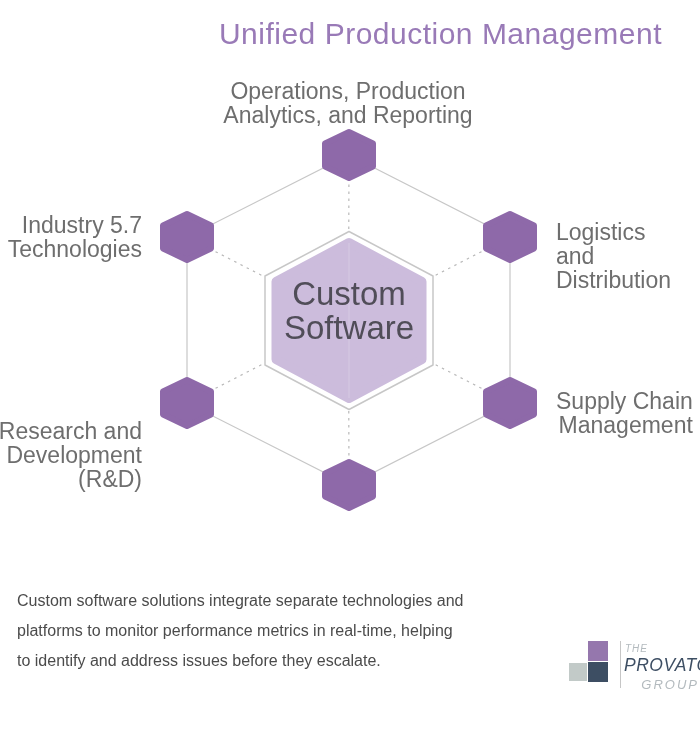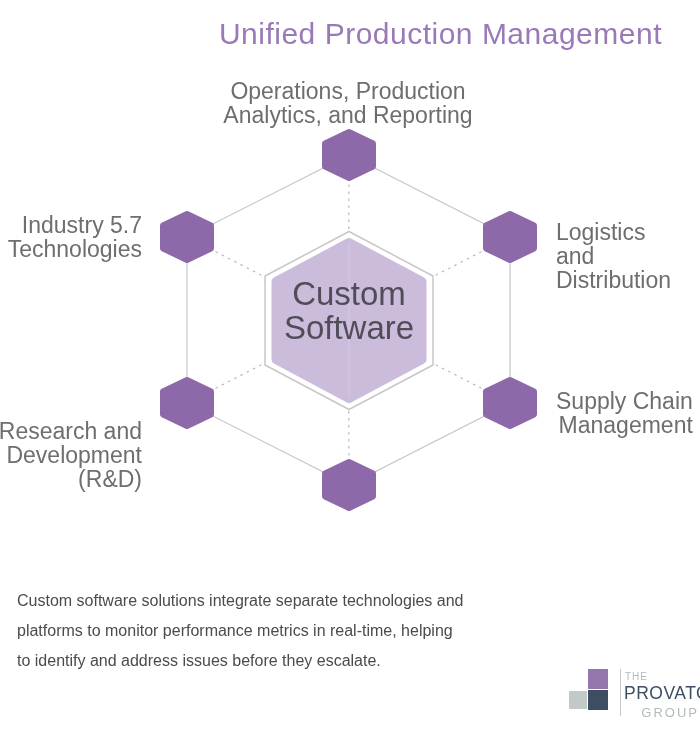--- a/index.html
+++ b/index.html
@@ -22,21 +22,21 @@
   .lbl-rnd        { top: 390px; right: 558px; text-align: right; white-space: pre; margin-top: 29px; }
   .lbl-industry   { top: 213px; right: 558px; text-align: right; white-space: pre; }
 
   .center-label { position: absolute; top: 277px; left: 199px; width: 300px;
     text-align: center; font-size: 33px; line-height: 34px; color: #504d58;
     white-space: pre-line; }
 
   .description { position: absolute; top: 586px; left: 17px;
     font-size: 16px; line-height: 30px; color: #4b4b4b; white-space: pre; }
 
-  .logo { position: absolute; left: 566px; top: 667px; width: 134px; height: 50px; }
+  .logo { position: absolute; left: 566px; top: 639px; width: 134px; height: 50px; font-style: italic; }
   .logo .sq { position: absolute; }
   .sq-purple { left: 22px; top: 2px;  width: 20px; height: 20px; }
   .sq-navy   { left: 22px; top: 23px; width: 20px; height: 20px; }
   .sq-gray   { left: 3px;  top: 24px; width: 18px; height: 18px; }
   .logo .vline { position: absolute; left: 54px; top: 2px; width: 1px;
     height: 47px; background: #c6c6c6; }
   .logo-the { position: absolute; left: 59px; top: 4px; font-size: 10px;
     letter-spacing: 1px; color: #b3babe; }
   .logo-provato { position: absolute; left: 58px; top: 16px; font-size: 17.5px;
     letter-spacing: 0.5px; color: #3d4e63; }

